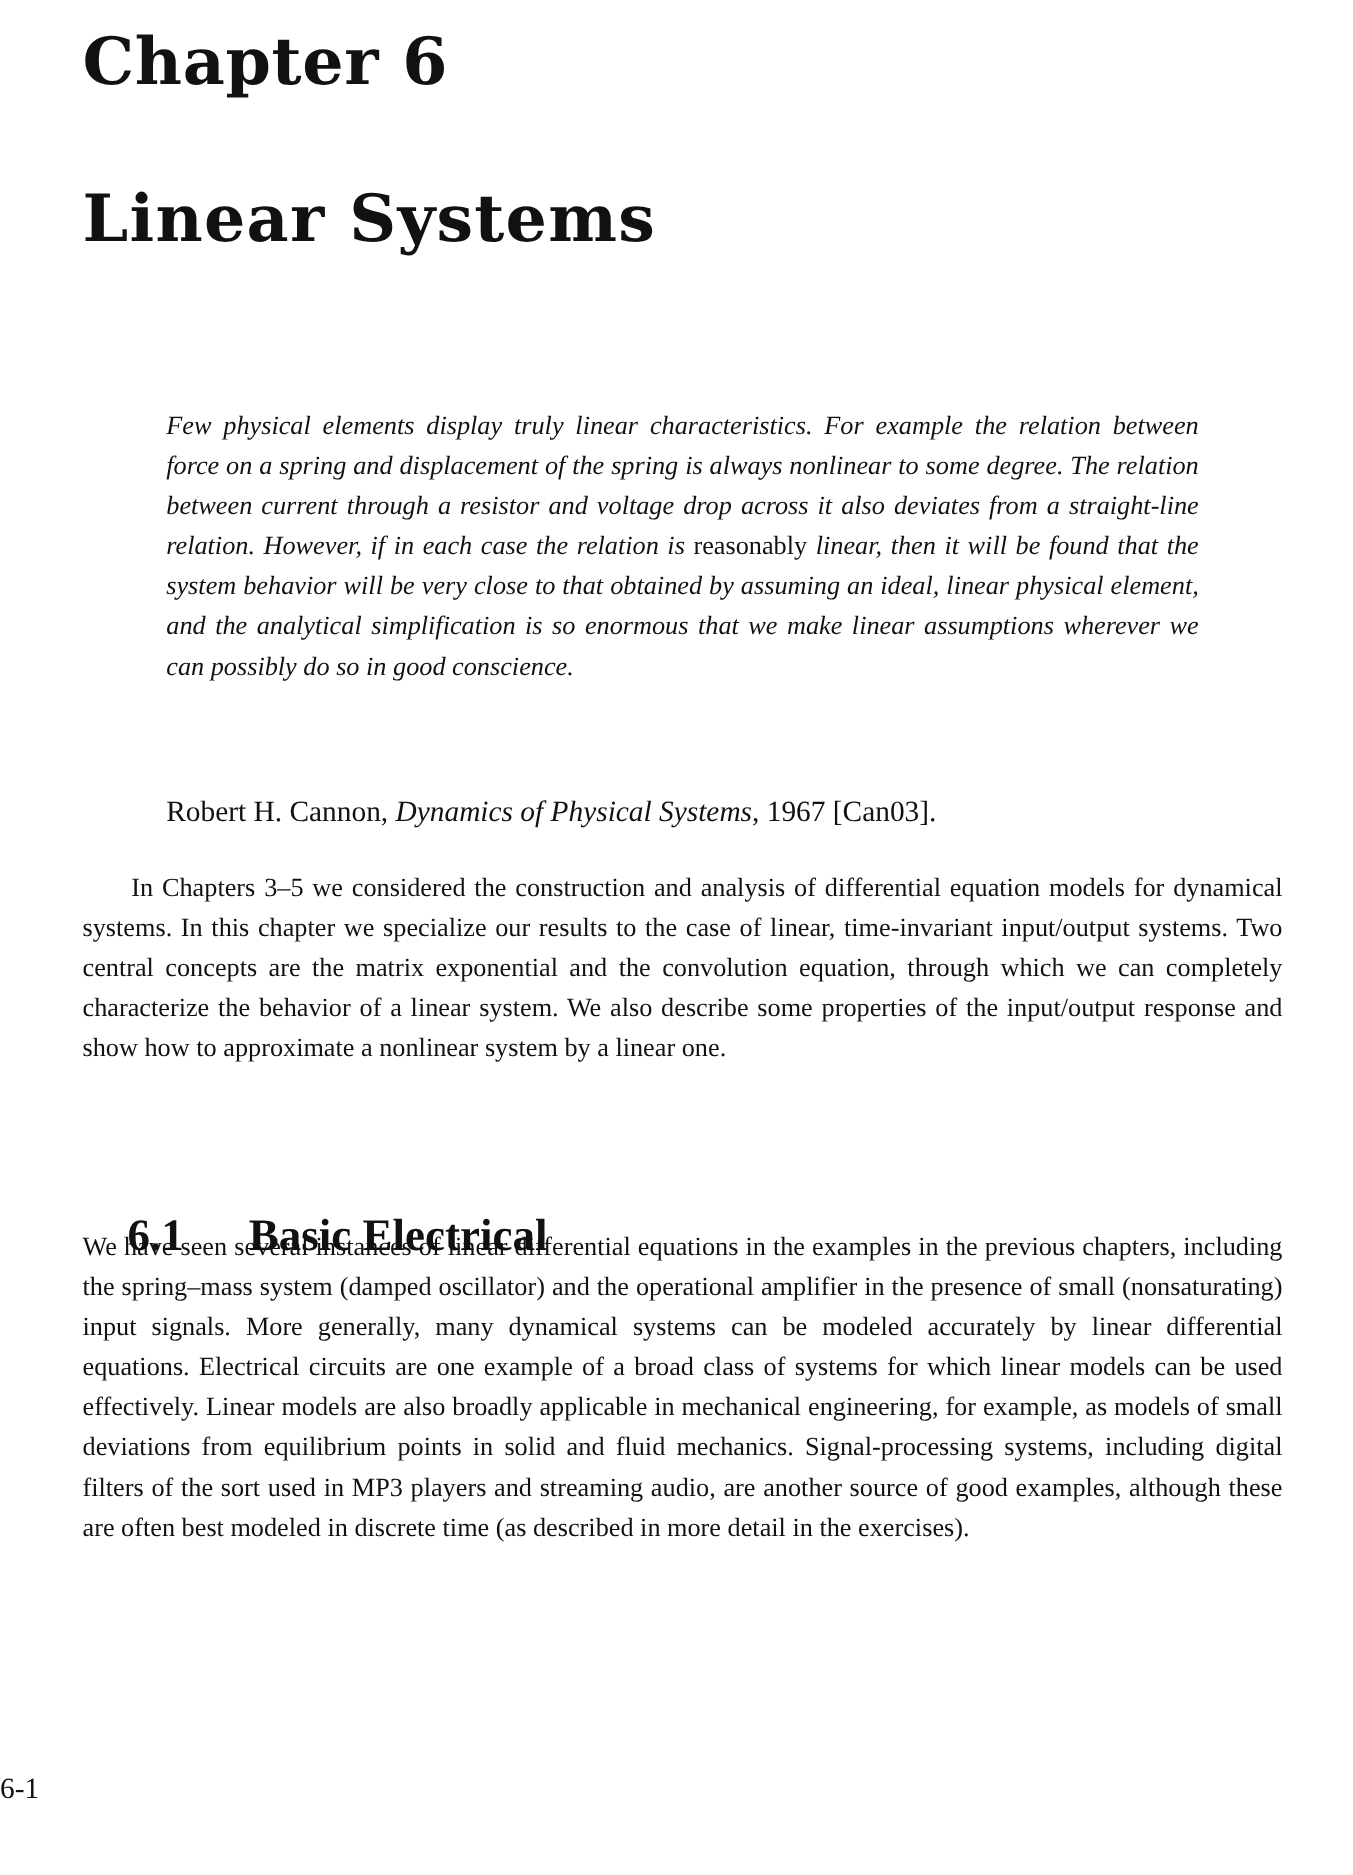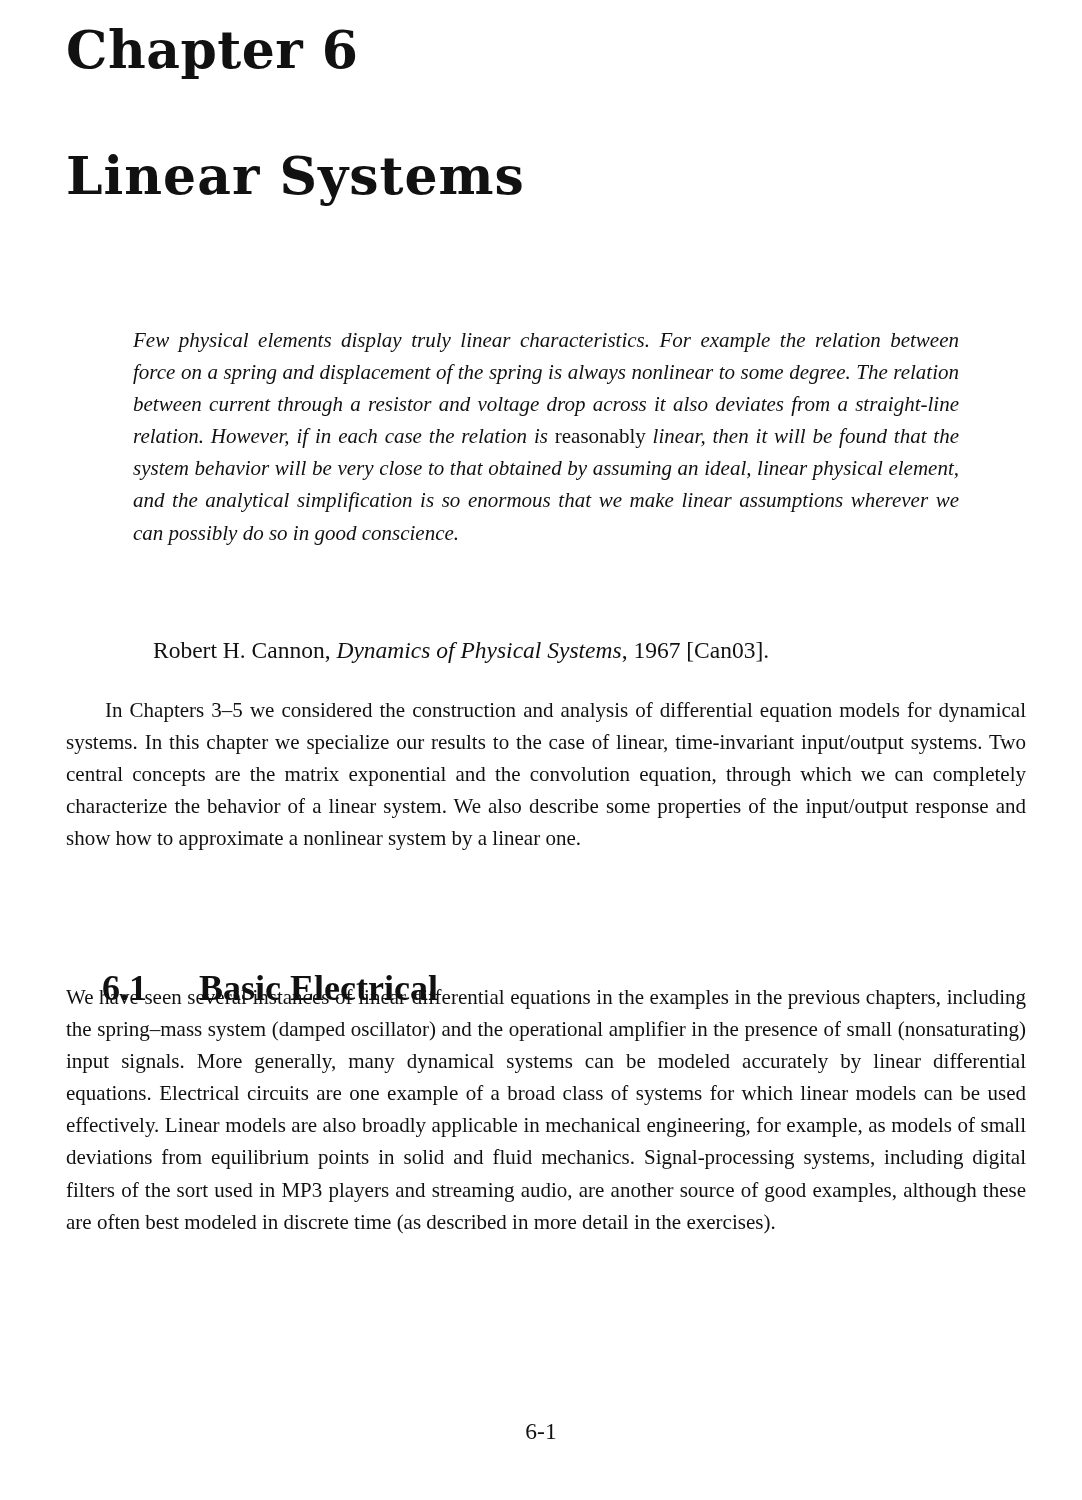--- a/index.html
+++ b/index.html
@@ -21,37 +21,37 @@
   .epigraph {
     left: 133px; top: 324px; width: 826px;
     font-family: "Liberation Serif", "DejaVu Serif", serif;
     font-size: 21px; font-style: italic; line-height: 32.1px;
     text-align: justify;
   }
   .epigraph .upright { font-style: normal; }
   .attribution {
     left: 133px; top: 634px; width: 826px;
     font-family: "Liberation Serif", "DejaVu Serif", serif;
-    font-size: 23.5px; line-height: 32px; margin-left: 20px;
+    font-size: 23.5px; line-height: 32px;
   }
   .attribution i { font-style: italic; }
   .para {
     font-family: "Liberation Serif", "DejaVu Serif", serif;
     font-size: 21px; line-height: 32.1px; text-align: justify;
     width: 960px; left: 66px;
   }
   .intro { top: 694px; text-indent: 39px; }
   .section-heading {
     left: 66px; top: 970px; font-size: 36px; font-weight: bold; line-height: 1;
     font-family: "Liberation Serif", "DejaVu Serif", serif;
   }
   .section-heading .num { display: inline-block; width: 97px; margin-left: 36px; }
   .defs { top: 981px; }
   .page-number {
-    left: 0; width: 1082px; top: 1418px; text-align: center;
+    left: 0; width: 1082px; top: 1418px; 
     font-family: "Liberation Serif", "DejaVu Serif", serif; font-size: 23.5px;
   }
 </style>
 </head>
 <body>
 
 <div class="abs chapter-label">Chapter 6</div>
 <div class="abs chapter-title">Linear Systems</div>
 
 <div class="abs epigraph"><span>Few physical elements display truly linear characteristics. For example the relation between force on a spring and displacement of the spring is always nonlinear to some degree. The relation between current through a resistor and voltage drop across it also deviates from a straight-line relation. However, if in each case the relation is </span><span class="upright">reasonably</span><span> linear, then it will be found that the system behavior will be very close to that obtained by assuming an ideal, linear physical element, and the analytical simplification is so enormous that we make linear assumptions wherever we can possibly do so in good conscience.</span></div>

